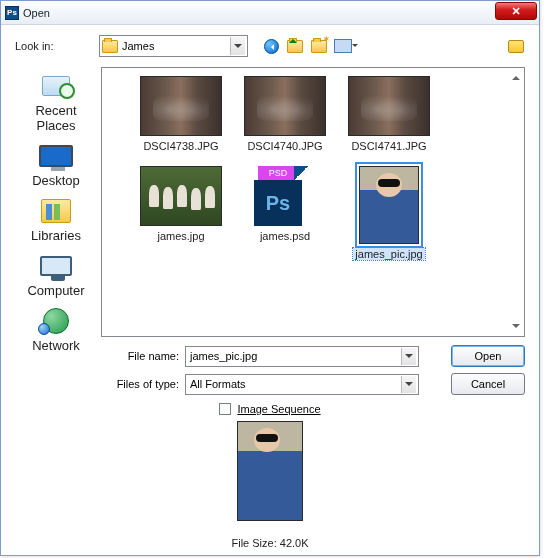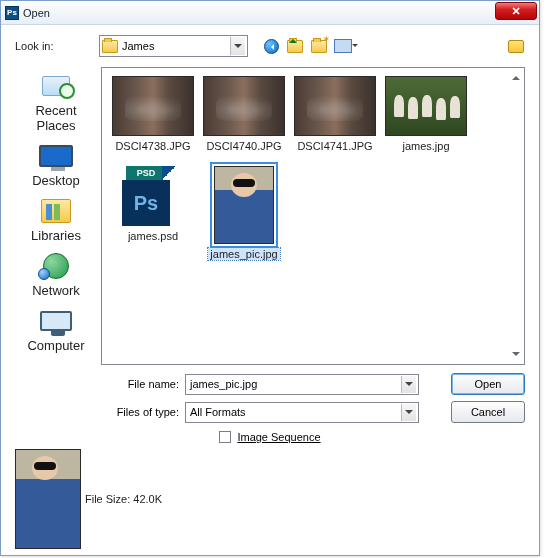--- a/index.html
+++ b/index.html
@@ -43,49 +43,49 @@
   .ic-lib{width:30px;height:24px;background:linear-gradient(#ffe9a2,#f6c94b);border:1px solid #c79a1b;border-radius:2px;position:relative;}
   .ic-lib::before{content:"";position:absolute;left:4px;top:4px;width:6px;height:16px;background:#4a8fd4;}
   .ic-lib::after{content:"";position:absolute;left:12px;top:4px;width:6px;height:16px;background:#7bbd59;}
   .ic-comp{width:32px;height:20px;background:#d7e8f7;border:2px solid #3c5e79;border-radius:2px;position:relative;}
   .ic-comp::after{content:"";position:absolute;left:9px;bottom:-7px;width:14px;height:5px;background:#3c5e79;border-radius:0 0 2px 2px;}
   .ic-net{width:26px;height:26px;border-radius:50%;background:radial-gradient(circle at 30% 30%,#8ed7a1,#1f9b4a);border:1px solid #116a2f;position:relative;}
   .ic-net::after{content:"";position:absolute;left:-6px;bottom:-2px;width:10px;height:10px;border-radius:50%;background:radial-gradient(circle at 30% 30%,#9fd4ff,#1a6bc9);border:1px solid #0a4b8f;}
   .filepane { flex:1; border:1px solid #828790; background:#fff; padding:8px; position:relative; overflow:hidden; }
   .scroll-tri-up{position:absolute;right:4px;top:4px;border:4px solid transparent;border-bottom-color:#666;}
   .scroll-tri-dn{position:absolute;right:4px;bottom:4px;border:4px solid transparent;border-top-color:#666;}
-  .grid{display:flex;flex-wrap:wrap;gap:14px 5px;align-content:flex-start;}
+  .grid{display:flex;flex-wrap:wrap;gap:14px 18px;align-content:flex-start;margin-left:28px;}
   .file-item{display:flex;flex-direction:column;align-items:center;gap:4px;width:86px;}
   .thumb{width:82px;height:60px;background:#3a3d42;border:1px solid #2a2a2a;display:flex;align-items:center;justify-content:center;}
   .thumb.photo1{background:linear-gradient(90deg,#4a3b34 0%,#6a584c 30%,#8b6f5e 50%,#5a4a40 70%,#3b312c 100%);}
   .thumb.photo1::after{content:"";display:block;width:70%;height:50%;background:radial-gradient(ellipse at 30% 60%,rgba(255,255,255,0.2),transparent 60%),radial-gradient(ellipse at 70% 65%,rgba(255,255,255,0.15),transparent 55%);border-radius:40% 40% 20% 20%;}
   .thumb.photo2{background:radial-gradient(circle at 35% 45%,#d9b99a 0 18%,#7a5948 19% 45%,#4a3b34 46% 100%);}
   .thumb.james{background:linear-gradient(#4d6b36,#2f4722);position:relative;}
   .thumb.james::before{content:"";position:absolute;left:8px;top:18px;width:10px;height:22px;background:#e8e2d6;border-radius:40% 40% 10% 10%;box-shadow:14px 2px 0 #e8e2d6,28px 0 0 #e8e2d6,42px 3px 0 #e8e2d6,56px 1px 0 #e8e2d6;}
   .thumb.psd{background:#fff;border:none;position:relative;}
-  .psd-badge{position:absolute;top:0;left:14px;width:40px;height:14px;background:#0f766e;color:#fff;font-size:9px;font-weight:bold;display:flex;align-items:center;justify-content:center;}
+  .psd-badge{position:absolute;top:0;left:14px;width:40px;height:14px;background:#d946ef;color:#fff;font-size:9px;font-weight:normal;display:flex;align-items:center;justify-content:center;}
   .psd-body{position:absolute;top:14px;left:10px;width:48px;height:46px;background:#07315a;display:flex;align-items:center;justify-content:center;color:#6fb4e6;font-size:20px;font-weight:bold;font-family:Arial;}
   .psd-corner{position:absolute;top:0;right:18px;width:14px;height:14px;background:linear-gradient(135deg,#0a4e8b 0 50%,#fff 50% 100%);}
   .thumb.portrait{width:60px;height:78px;background:linear-gradient(#bdb7a2 0 30%,#345a9a 30% 100%);position:relative;}
   .thumb.portrait::before{content:"";position:absolute;top:6px;left:16px;width:26px;height:24px;background:#e7c9a9;border-radius:50%;}
   .thumb.portrait::after{content:"";position:absolute;top:12px;left:18px;width:22px;height:8px;background:#111;border-radius:4px;}
   .file-item.sel .thumb{outline:2px solid #3a8ee6;outline-offset:2px;}
   .file-item.sel .flabel{background:#cfe4fb;outline:1px dotted #4a7ebf;padding:0 2px;}
   .flabel{font-size:11px;color:#222;text-align:center;max-width:90px;overflow:hidden;text-overflow:ellipsis;white-space:nowrap;}
   .bottom{margin-top:8px;}
   .brow{display:flex;align-items:center;gap:6px;margin-bottom:6px;}
   .brow .blabel{width:76px;text-align:right;white-space:nowrap;padding-left:2px;}
   .combo{flex:1;max-width:234px;height:21px;border:1px solid #828790;background:#fff;display:flex;align-items:center;padding:0 4px;position:relative;}
   .combo .combo-dd{height:17px;}
   .btn{width:74px;height:22px;border:1px solid #707b87;background:linear-gradient(#fdfdfd,#e6e9ee);border-radius:3px;display:flex;align-items:center;justify-content:center;}
   .btn.primary{border-color:#2e78c1;box-shadow:0 0 0 1px #7db6e8 inset;}
   .btn-col{margin-left:auto;}
   .seqrow{display:flex;align-items:center;justify-content:center;gap:6px;margin:8px 0 6px;text-decoration:underline;}
   .chk{width:12px;height:12px;border:1px solid #7a7f87;background:#fff;}
-  .preview{display:flex;flex-direction:row;align-items:center;gap:4px;}
+  .preview{display:flex;flex-direction:column;align-items:center;gap:16px;}
   .thumb.preview-large{width:66px;height:100px;}
   .fsize{font-size:11px;color:#222;}
 </style>
 </head>
 <body>
 
 <div class="dialog">
 
   <div class="titlebar">
     <span class="ps-icon">Ps</span>
@@ -139,29 +139,29 @@
           <span class="lbl">Desktop</span>
         </div>
         <div class="side-item">
           <div class="side-ic">
               <span class="ic-lib"></span>
             </div>
           <span class="lbl">Libraries</span>
         </div>
         <div class="side-item">
           <div class="side-ic">
+              <span class="ic-comp"></span>
+            </div>
+          <span class="lbl">Computer</span>
+        </div>
+        <div class="side-item">
+          <div class="side-ic">
               <span class="ic-net"></span>
             </div>
           <span class="lbl">Network</span>
-        </div>
-        <div class="side-item">
-          <div class="side-ic">
-              <span class="ic-comp"></span>
-            </div>
-          <span class="lbl">Computer</span>
         </div>
       </div>
 
       <div class="filepane">
         <span class="scroll-tri-up"></span>
         <span class="scroll-tri-dn"></span>
         <div class="grid">
           <div class="file-item">
             <div class="thumb photo1"></div>
             <span class="flabel">DSCI4738.JPG</span>

